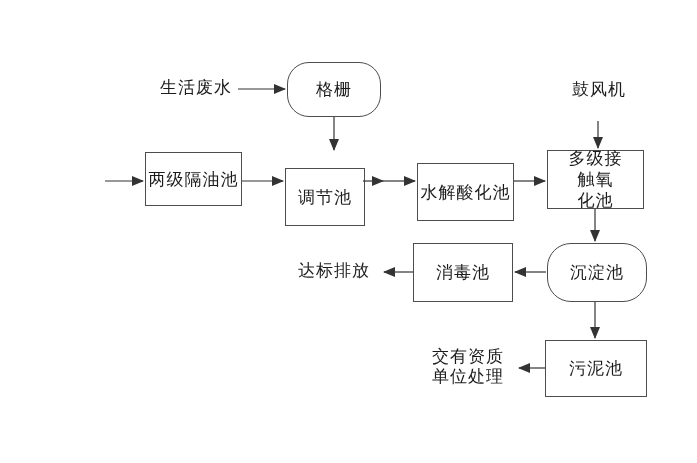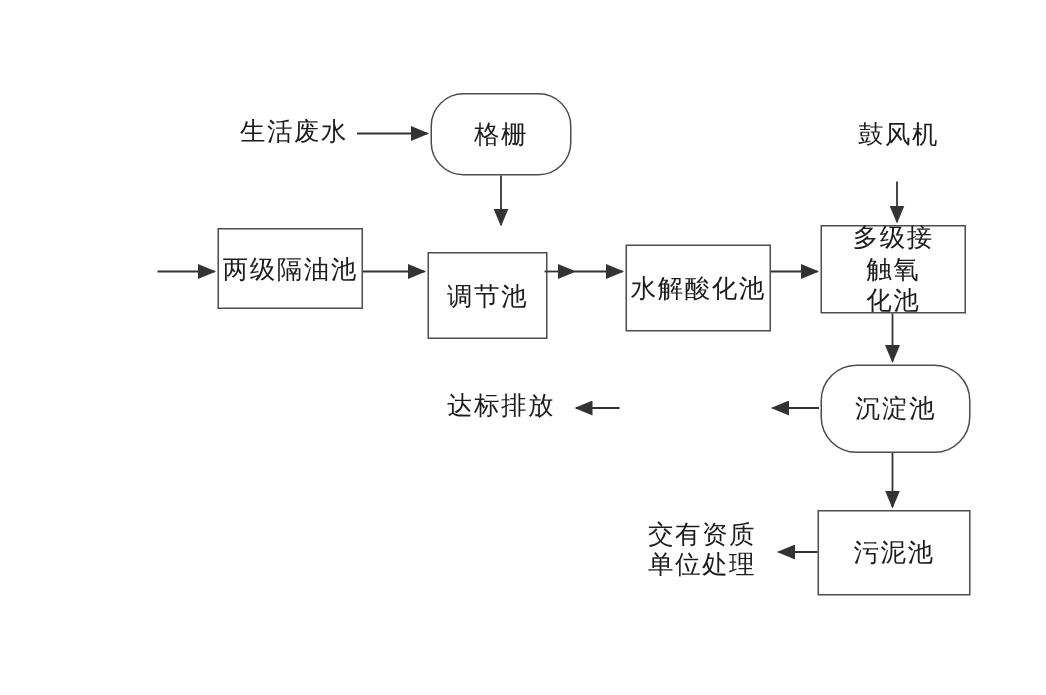--- a/index.html
+++ b/index.html
@@ -58,20 +58,21 @@
 
 <div class="canvas">
 
   <div class="node" id="n-grille">格栅</div>
   <div class="node" id="n-oil">两级隔油池</div>
   <div class="node" id="n-regulating">调节池</div>
   <div class="node" id="n-hydrolysis">水解酸化池</div>
   <div class="node" id="n-oxidation">多级接触氧
 化池</div>
   <div class="node" id="n-sedimentation">沉淀池</div>
+  <div class="node" id="n-disinfection">消毒池</div>
   <div class="node" id="n-sludge">污泥池</div>
 
   <div class="float-label" id="l-domestic">生活废水</div>
   <div class="float-label" id="l-blower">鼓风机</div>
   <div class="float-label" id="l-discharge">达标排放</div>
   <div class="float-label" id="l-qualified">交有资质
 单位处理</div>
 
   <svg class="edges" width="697" height="463" viewBox="0 0 697 463">
     <defs>

